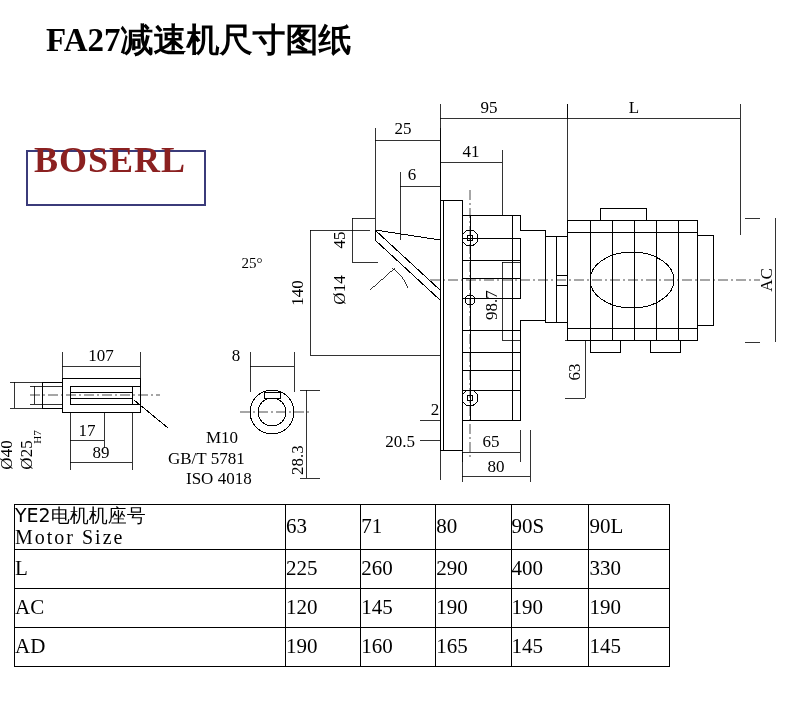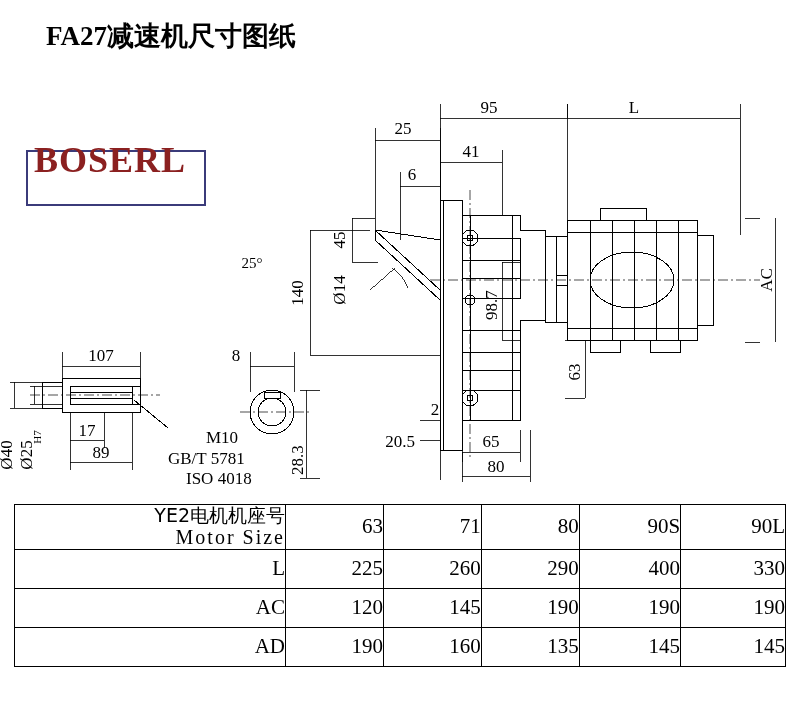--- a/index.html
+++ b/index.html
@@ -7,21 +7,21 @@
     width:800px;height:708px;
     background:#ffffff;
     font-family:"Liberation Serif", serif;
     color:#000;
     position:relative;
     overflow:hidden;
   }
   .title{
     position:absolute;
     left:46px; top:18px;
-    font-size:27px;
+    font-size:33px;
     font-weight:bold;
     letter-spacing:0px;
     white-space:nowrap;
   }
   
   .logo-box{
     position:absolute;
     left:26px; top:150px;
     width:180px; height:56px;
     border:2px solid #3b3b7a;
@@ -40,25 +40,25 @@
   
   svg.draw{
     position:absolute;
     left:0; top:0;
     width:800px; height:708px;
   }
   
   .spec-table{
     position:absolute;
     left:14px; top:504px;
-    width:772px;
+    width:656px;
     border-collapse:collapse;
     font-family:"Liberation Serif", serif;
     font-size:21px;
-    text-align:right;
+    text-align:left;
   }
   .spec-table td{
     border:1px solid #000;
     height:38px;
     padding:0;
   }
   .spec-table td.head-cell{
     width:270px;
     font-size:20px;
     line-height:1.12;
@@ -298,18 +298,18 @@
       <td>120</td>
       <td>145</td>
       <td>190</td>
       <td>190</td>
       <td>190</td>
     </tr>
     <tr>
       <td class="lbl">AD</td>
       <td>190</td>
       <td>160</td>
-      <td>135</td>
+      <td>165</td>
       <td>145</td>
       <td>145</td>
     </tr>
   </tbody>
 </table>
 
 </body></html>

